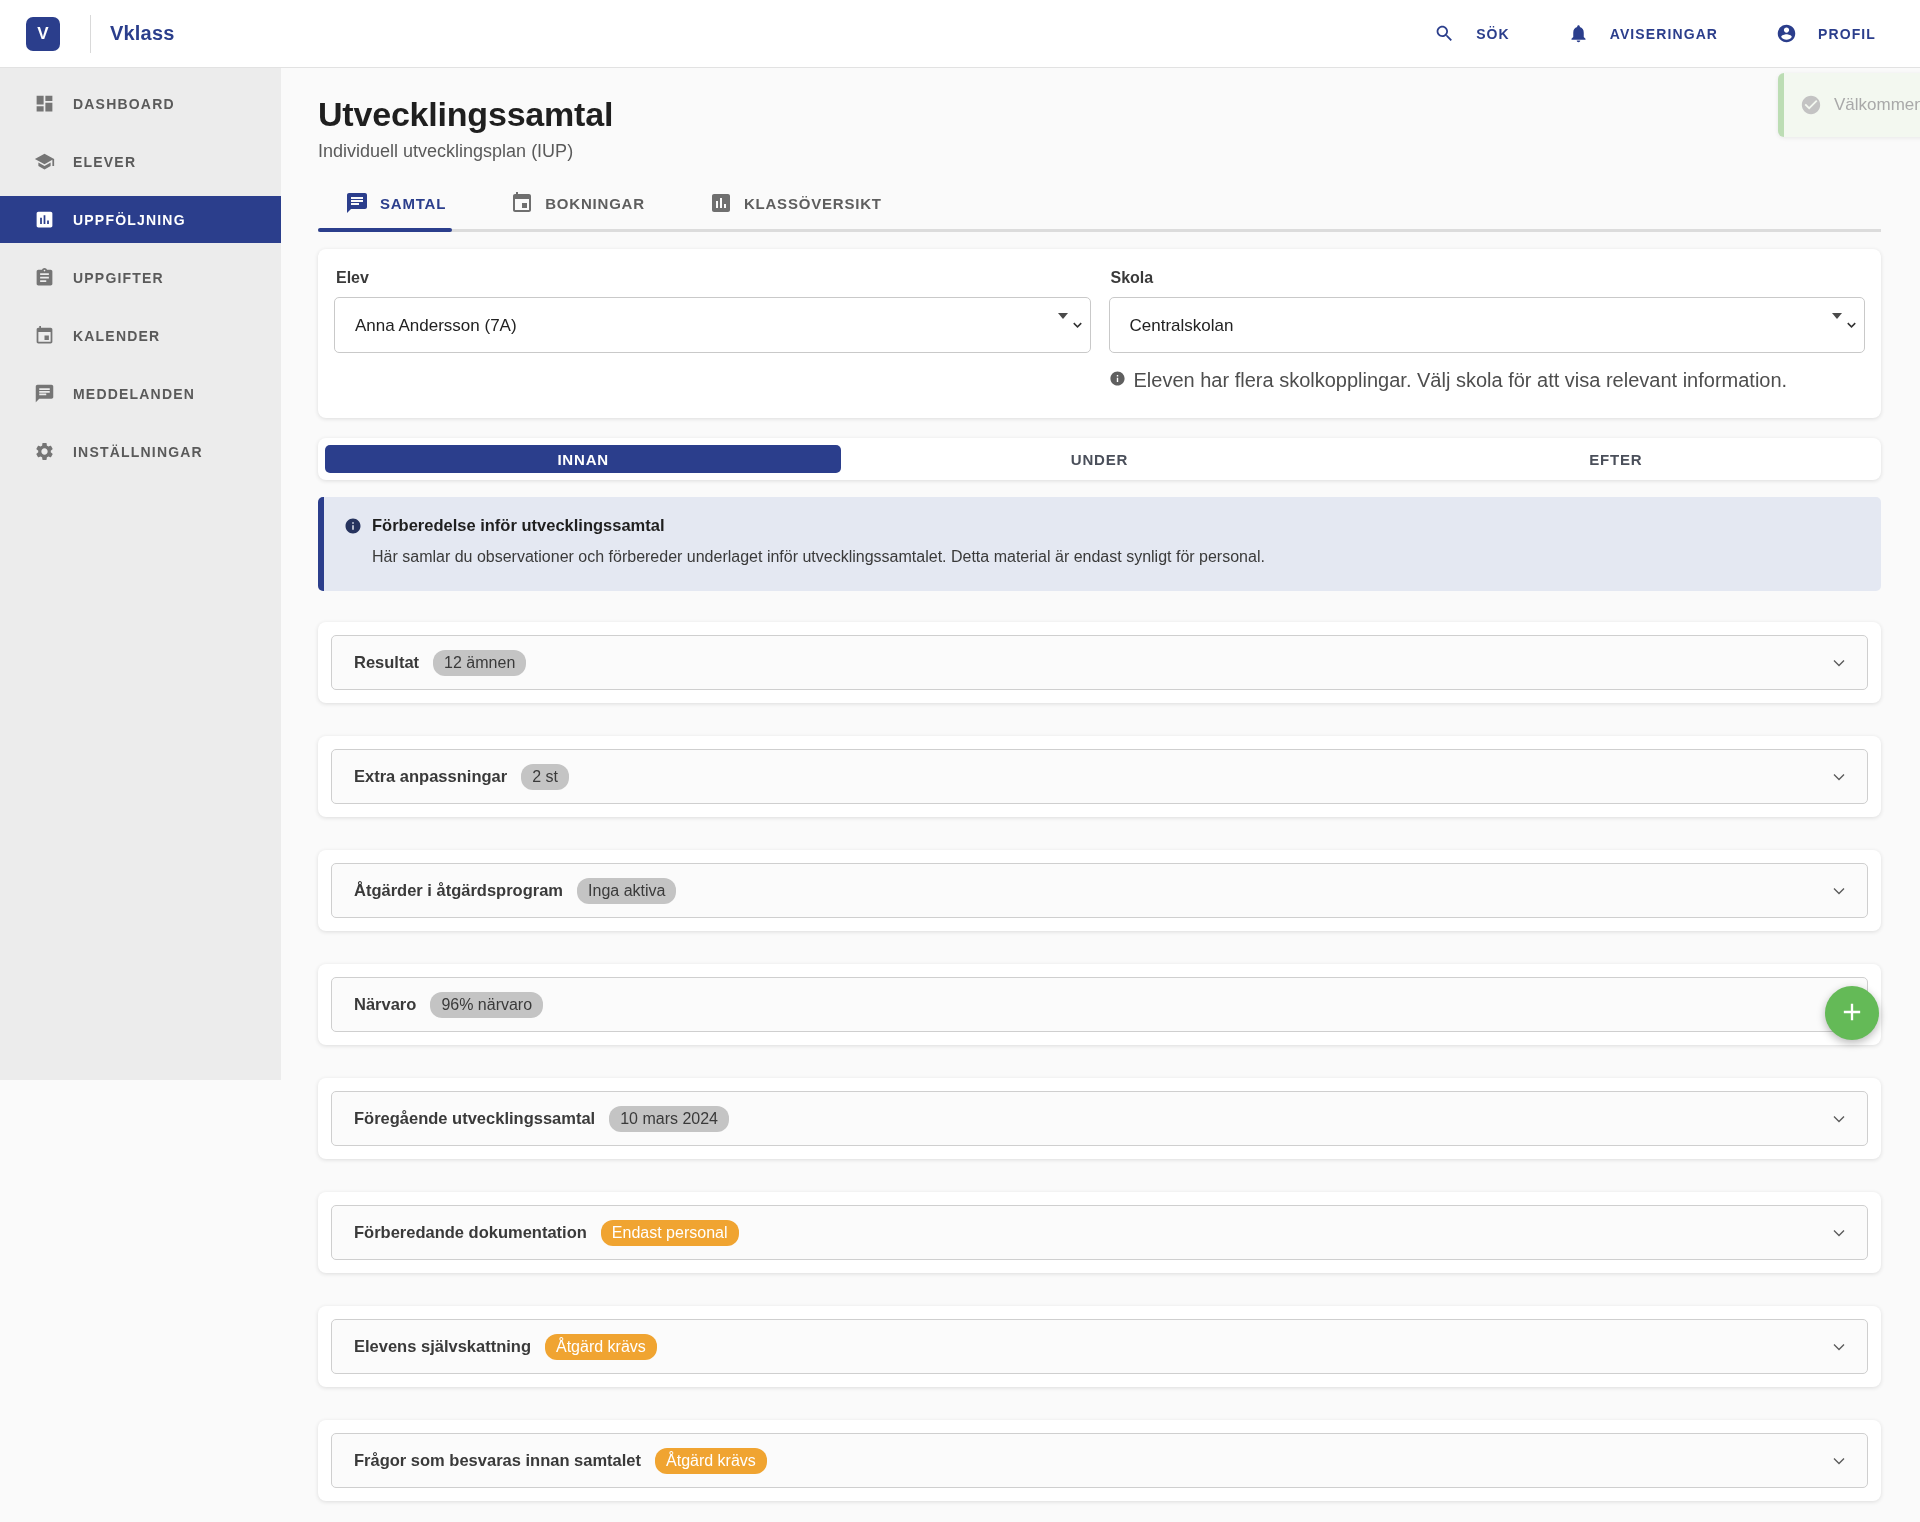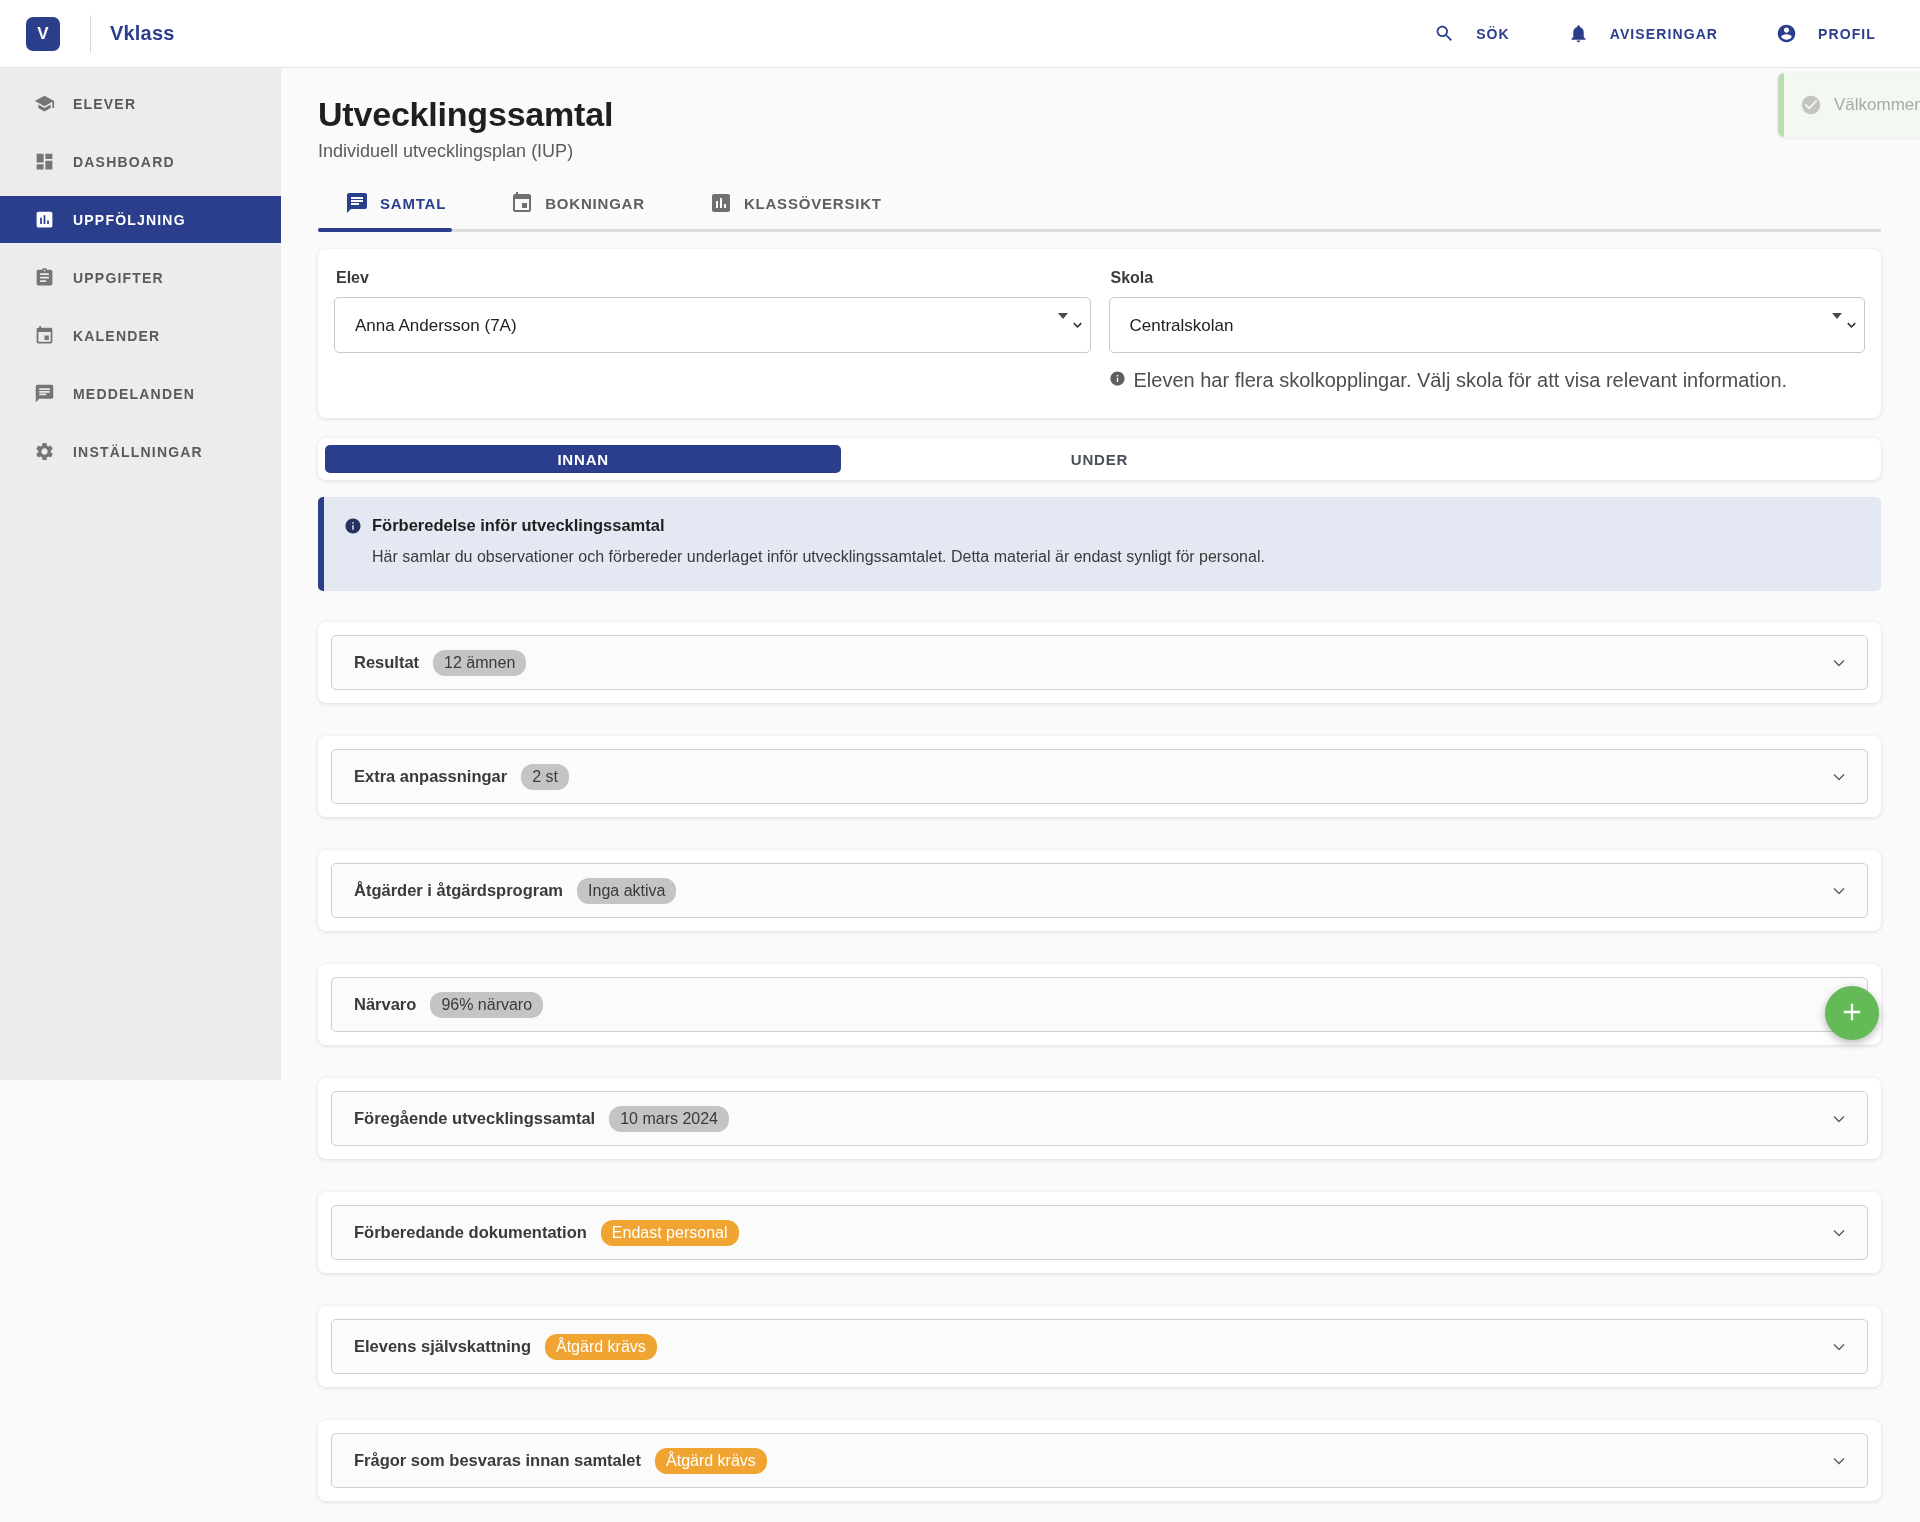--- a/index.html
+++ b/index.html
@@ -146,32 +146,32 @@
           </span>
           <span class="top-action-label">PROFIL</span>
         </button>
       </nav>
   </header>
 
   <aside class="sidebar" id="sidebar">
       <div class="side-item">
         <span class="icon">
           <svg viewBox="0 0 24 24">
+            <path d="M3 13h8V3H3v10zm0 8h8v-6H3v6zm10 0h8V11h-8v10zm0-18v6h8V3h-8z"></path>
+          </svg>
+        </span>
+        <span class="side-label">DASHBOARD</span>
+      </div>
+      <div class="side-item">
+        <span class="icon">
+          <svg viewBox="0 0 24 24">
             <path d="M5 13.18v4L12 21l7-3.82v-4L12 17l-7-3.82zM12 3 1 9l11 6 9-4.91V17h2V9L12 3z"></path>
           </svg>
         </span>
         <span class="side-label">ELEVER</span>
-      </div>
-      <div class="side-item">
-        <span class="icon">
-          <svg viewBox="0 0 24 24">
-            <path d="M3 13h8V3H3v10zm0 8h8v-6H3v6zm10 0h8V11h-8v10zm0-18v6h8V3h-8z"></path>
-          </svg>
-        </span>
-        <span class="side-label">DASHBOARD</span>
       </div>
       <div class="side-item active">
         <span class="icon">
           <svg viewBox="0 0 24 24">
             <path d="M19 3H5c-1.1 0-2 .9-2 2v14c0 1.1.9 2 2 2h14c1.1 0 2-.9 2-2V5c0-1.1-.9-2-2-2zM9 17H7v-7h2v7zm4 0h-2V7h2v10zm4 0h-2v-4h2v4z"></path>
           </svg>
         </span>
         <span class="side-label">UPPFÖLJNING</span>
       </div>
       <div class="side-item">
@@ -275,20 +275,21 @@
               </svg>
             </span>
           <span class="school-note-text">Eleven har flera skolkopplingar. Välj skola för att visa relevant information.</span>
         </div>
       </div>
     </section>
 
     <section class="card phase-card" id="phases">
         <button class="phase-btn active">INNAN</button>
         <button class="phase-btn">UNDER</button>
+        <button class="phase-btn">EFTER</button>
       </section>
 
     <section class="infobox">
       <div class="infobox-head">
         <span class="icon">
             <svg viewBox="0 0 24 24">
               <path d="M12 2C6.48 2 2 6.48 2 12s4.48 10 10 10 10-4.48 10-10S17.52 2 12 2zm1 15h-2v-6h2v6zm0-8h-2V7h2v2z"></path>
             </svg>
           </span>
         <span class="infobox-title">Förberedelse inför utvecklingssamtal</span>

